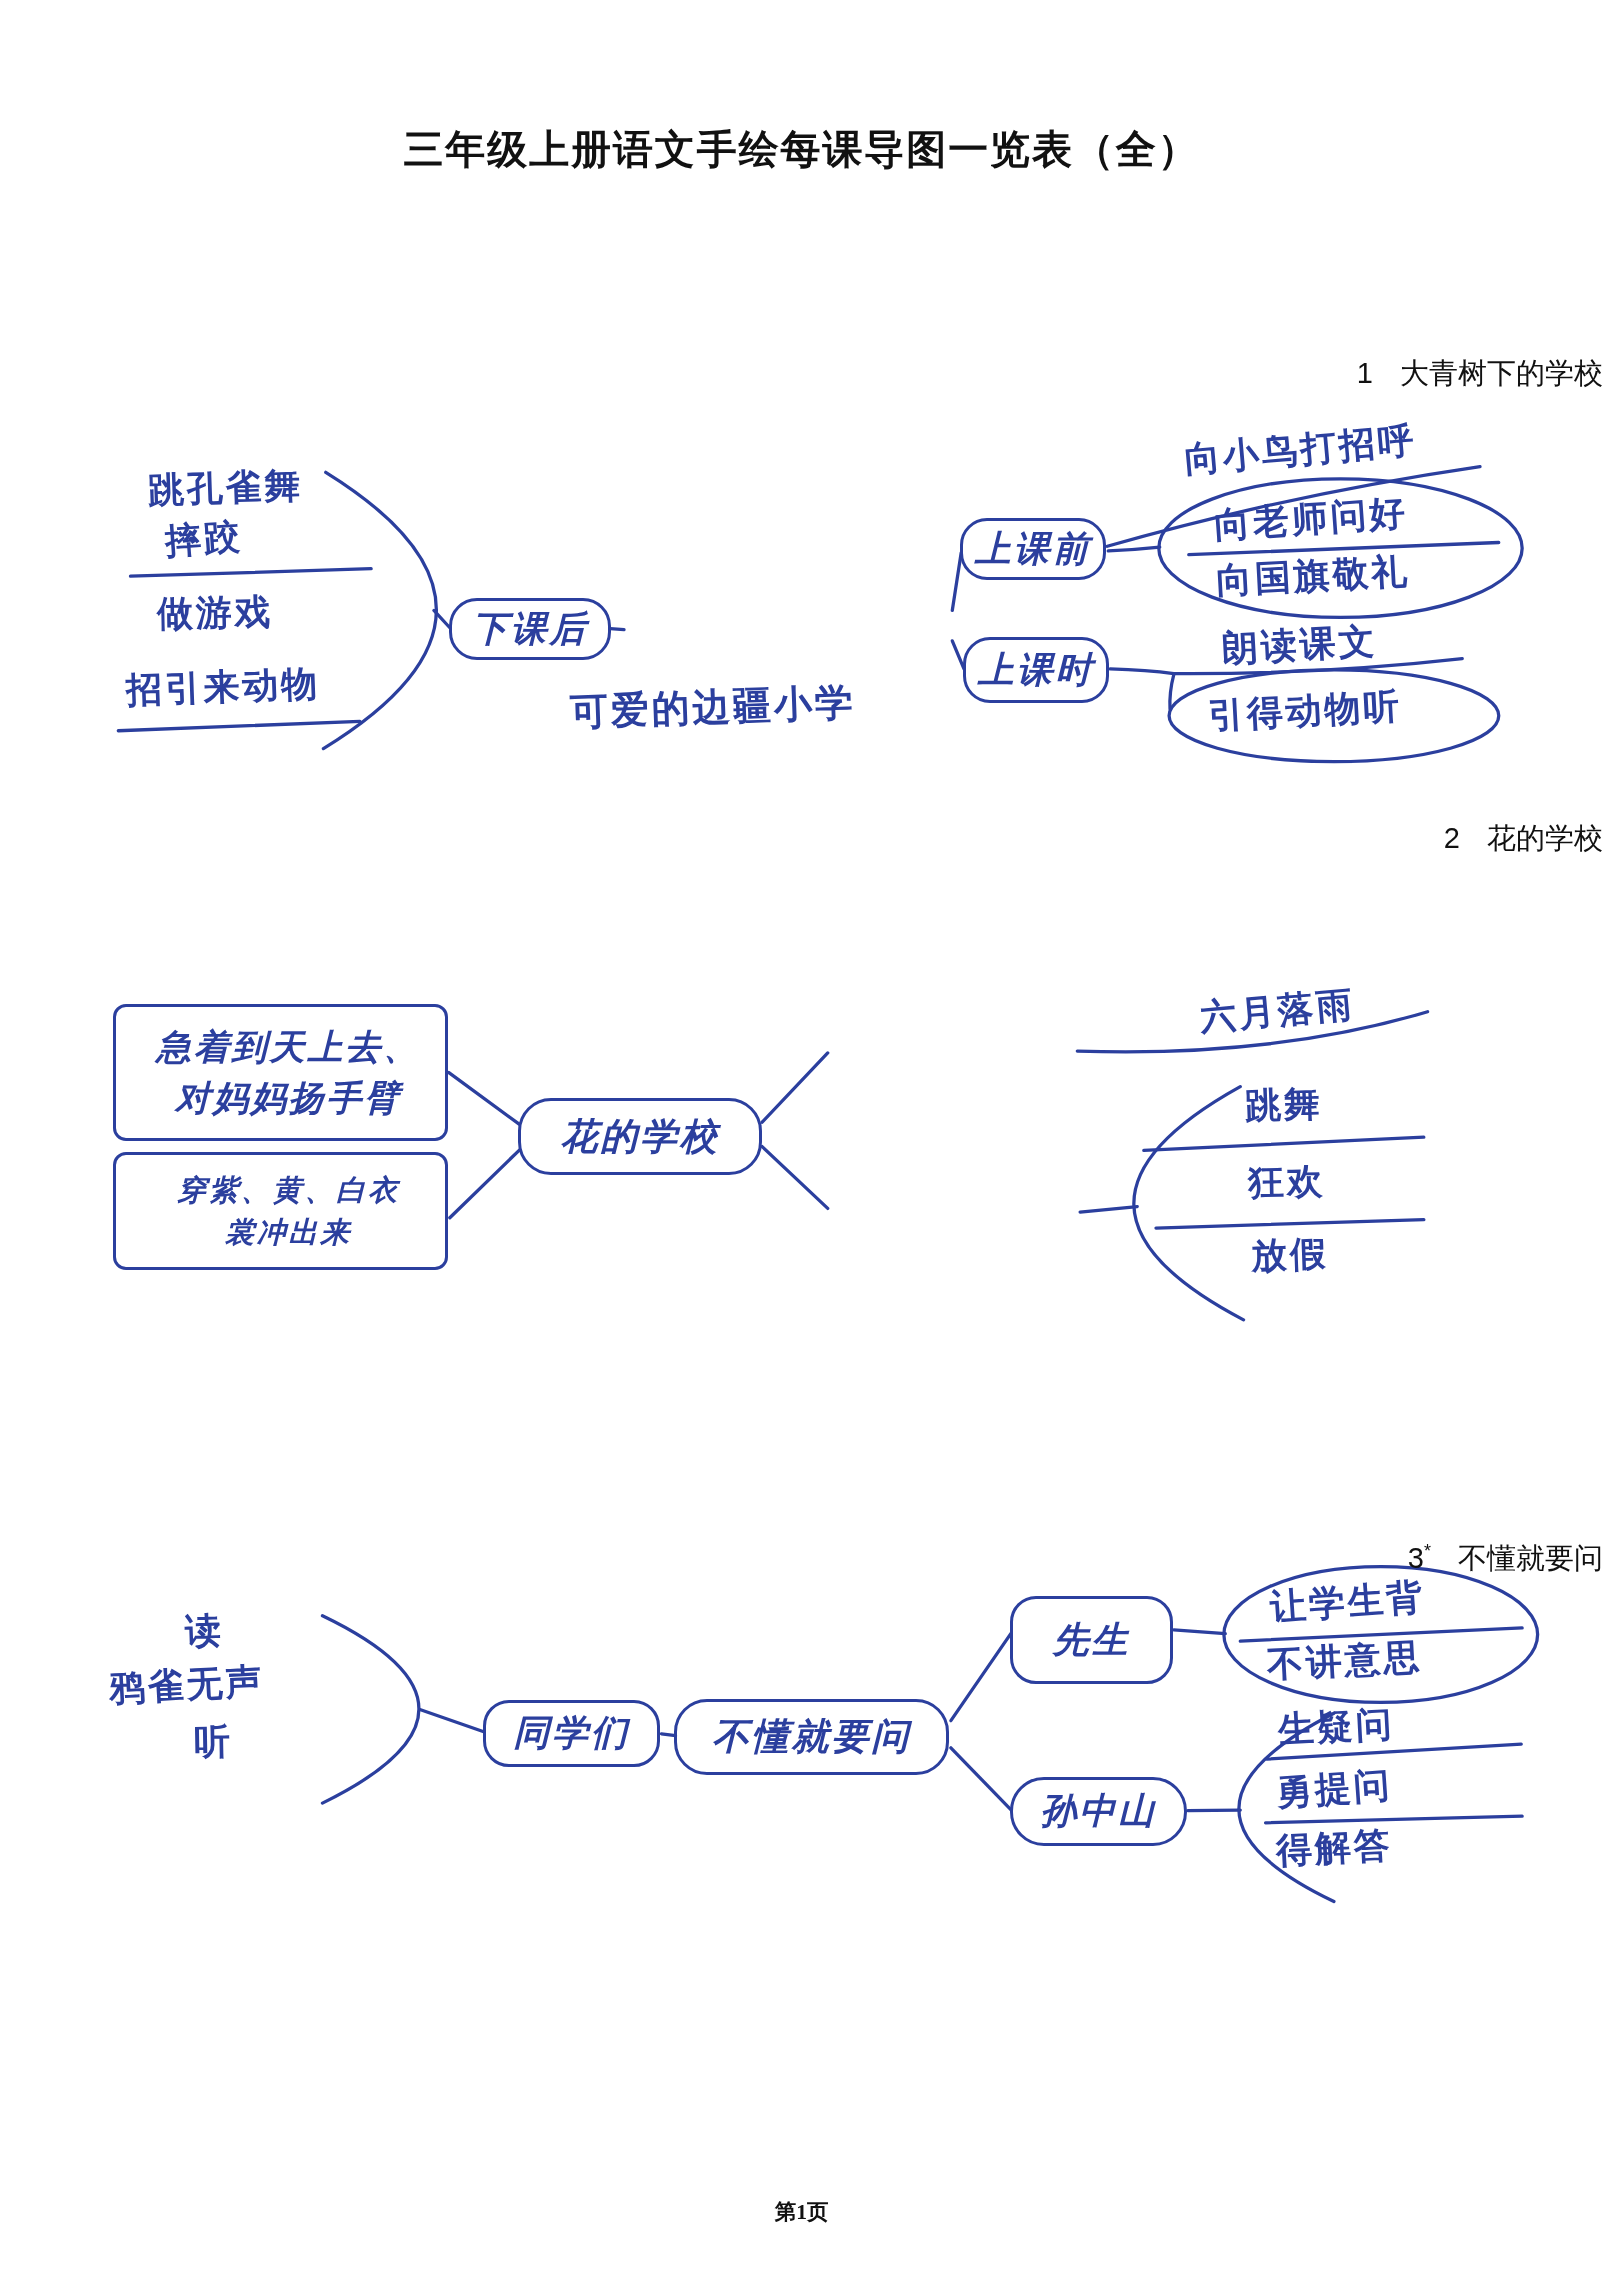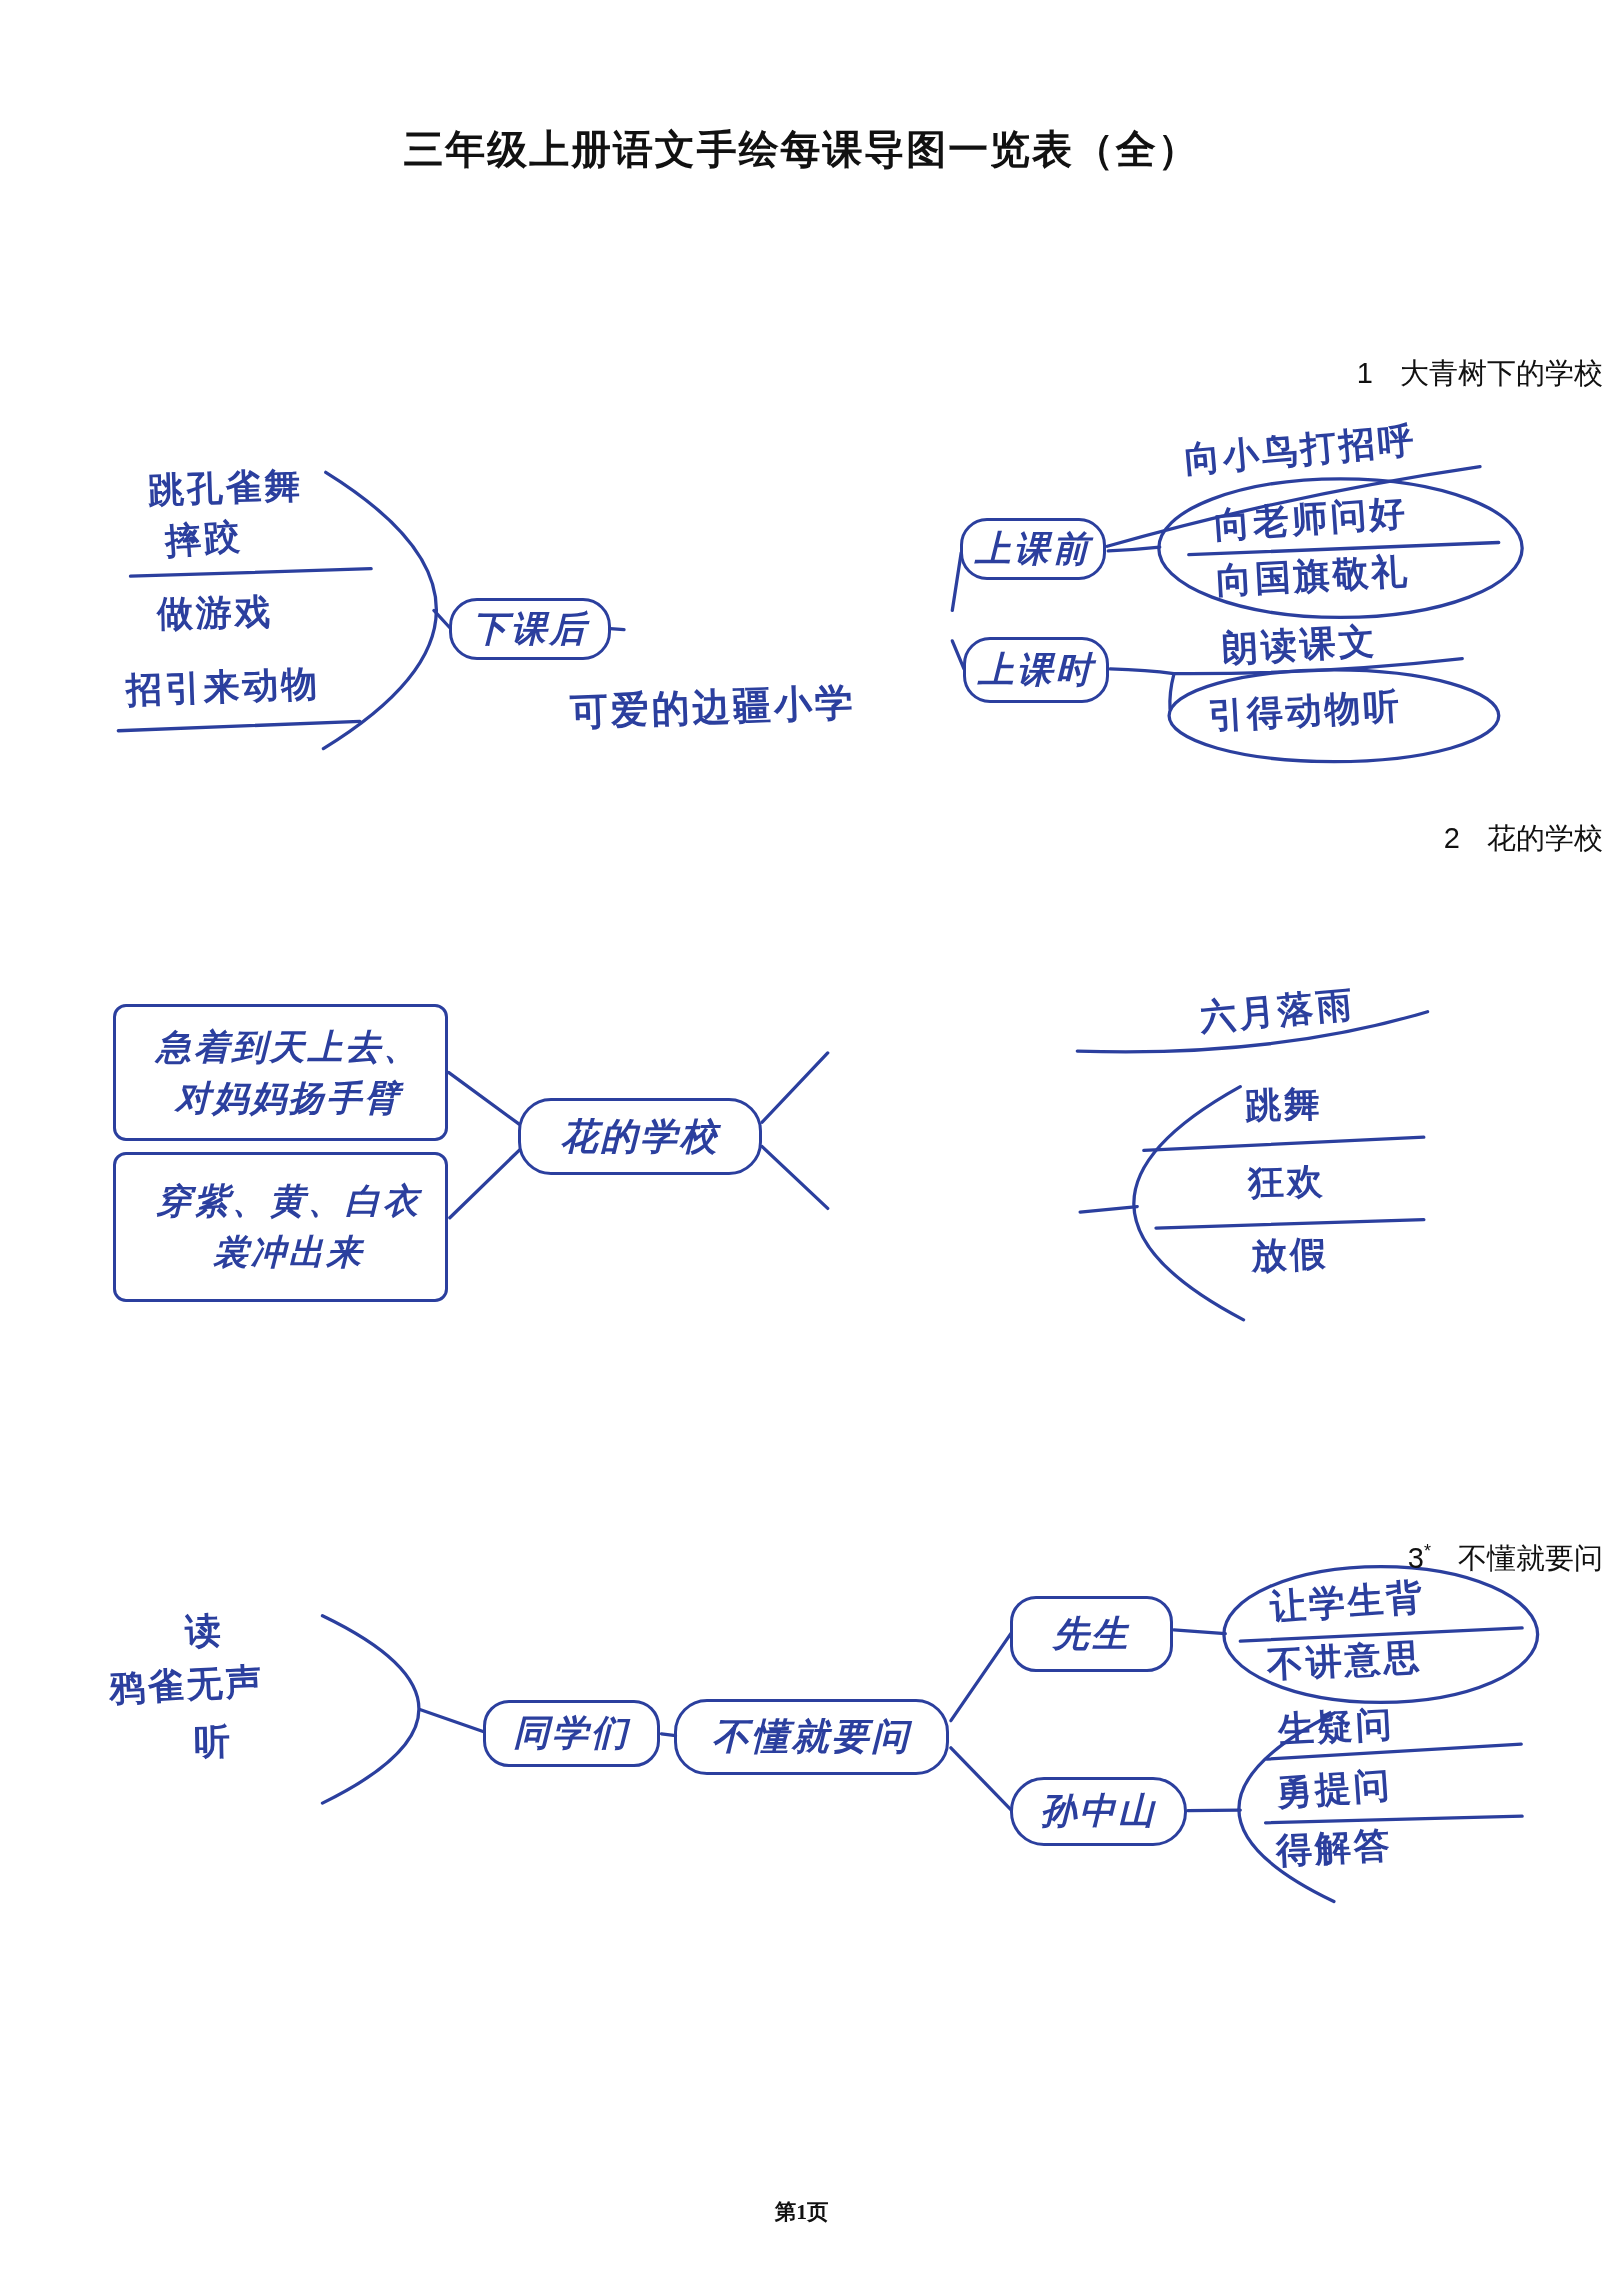--- a/index.html
+++ b/index.html
@@ -114,21 +114,21 @@
   <div class="hw" style="left:1208px; top:683px; transform:rotate(-3deg);">引得动物听</div>
 
   <div class="lesson-heading" style="top:815px;">
     <span class="num">2</span><span>花的学校</span>
   </div>
 
   <div class="node two-line" style="left:113px; top:1000px; width:335px; height:137px; border-radius:13px; font-size:35px;">
     <div>急着到天上去、</div>
     <div>对妈妈扬手臂</div>
   </div>
-  <div class="node two-line" style="left:113px; top:1148px; width:335px; height:150px; border-radius:13px; font-size:35px;">
+  <div class="node two-line" style="left:113px; top:1148px; width:335px; height:118px; border-radius:13px; font-size:29px;">
     <div>穿紫、黄、白衣</div>
     <div>裳冲出来</div>
   </div>
 
   <div class="node" style="left:518px; top:1094px; width:244px; height:77px; border-radius:33px; font-size:37px;">花的学校</div>
 
   <div class="hw" style="left:1200px; top:983px; transform:rotate(-5deg);">六月落雨</div>
 
 
   <div class="hw" style="left:1245px; top:1077px; transform:rotate(-2deg);">跳舞</div>
@@ -139,21 +139,21 @@
     <span class="num"><span>3</span><sup>*</sup></span><span>不懂就要问</span>
   </div>
 
   <div class="hw" style="left:185px; top:1603px; transform:rotate(-2deg);">读</div>
   <div class="hw" style="left:109px; top:1657px; transform:rotate(-3deg);">鸦雀无声</div>
   <div class="hw" style="left:194px; top:1714px; transform:rotate(-1deg);">听</div>
 
   <div class="node" style="left:483px; top:1696px; width:177px; height:67px; border-radius:26px;">同学们</div>
   <div class="node" style="left:674px; top:1695px; width:275px; height:76px; border-radius:33px; font-size:37px;">不懂就要问</div>
 
-  <div class="node" style="left:1010px; top:1592px; width:163px; height:76px; border-radius:26px;">先生</div>
+  <div class="node" style="left:1010px; top:1592px; width:163px; height:88px; border-radius:26px;">先生</div>
   <div class="hw" style="left:1270px; top:1574px; transform:rotate(-4deg);">让学生背</div>
   <div class="hw" style="left:1267px; top:1633px; transform:rotate(-3deg);">不讲意思</div>
 
   <div class="node" style="left:1010px; top:1773px; width:177px; height:69px; border-radius:34px;">孙中山</div>
   <div class="hw" style="left:1278px; top:1699px; transform:rotate(-3deg);">生疑问</div>
   <div class="hw" style="left:1276px; top:1761px; transform:rotate(-4deg);">勇提问</div>
   <div class="hw" style="left:1276px; top:1820px; transform:rotate(-3deg);">得解答</div>
 
   <div class="doc-footer">第1页</div>
 

